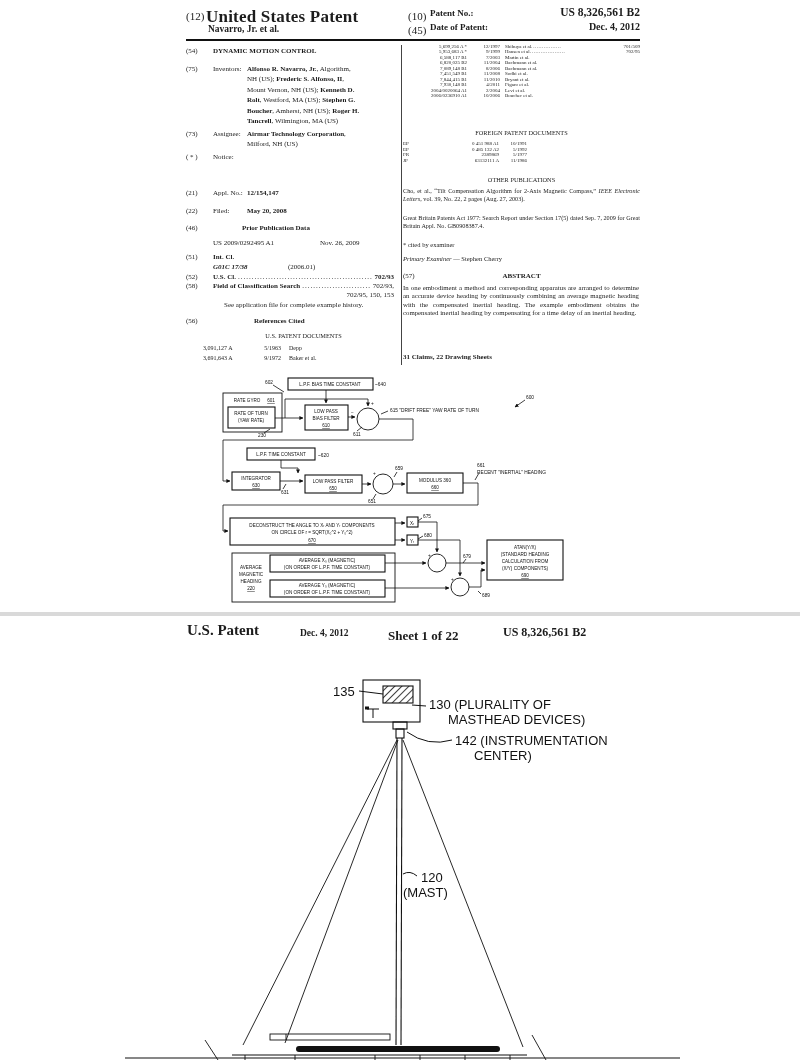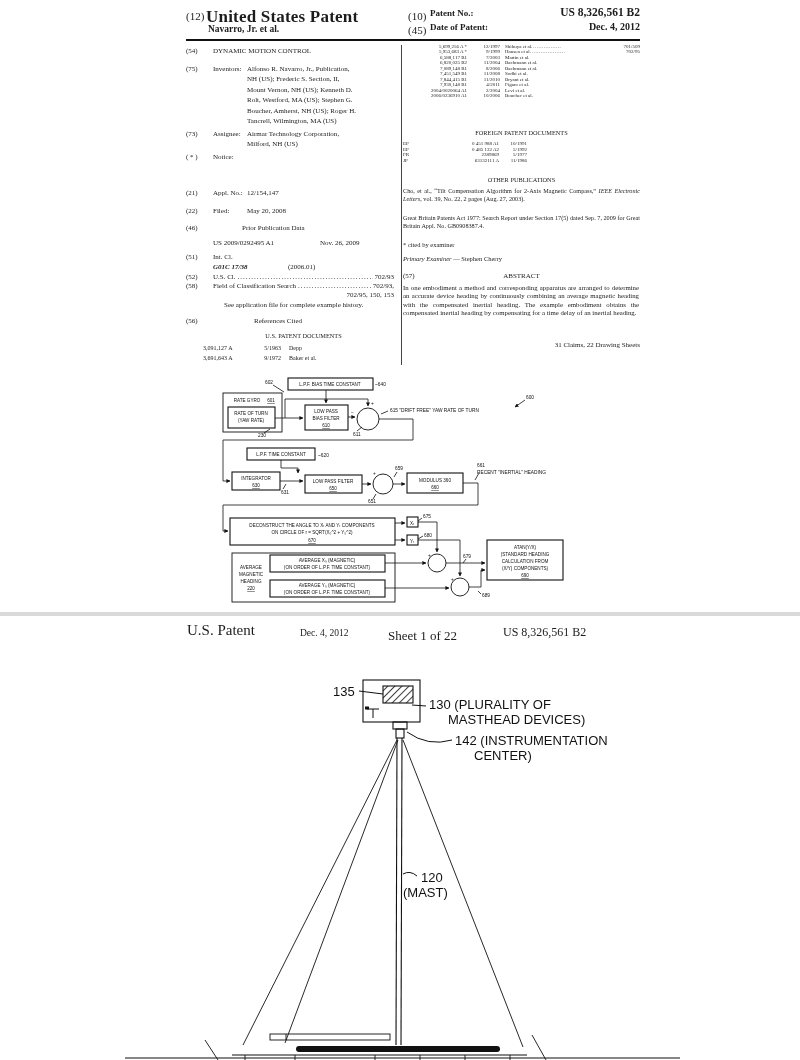--- a/index.html
+++ b/index.html
@@ -1,19 +1,19 @@
 <!DOCTYPE html>
 <html><head>
 <meta charset="utf-8">
 <style>
   html,body{margin:0;padding:0;background:#fff}
   body{width:800px;height:1060px;position:relative;overflow:hidden;
        font-family:"Liberation Serif",serif;color:#1c1c1c;}
   .abs{position:absolute}
-  .b{font-weight:normal}
+  .b{font-weight:bold}
   .i{font-style:italic}
   .bi{font-weight:bold;font-style:italic}
   
   .h-small{font-size:11px}
   .h-title{font-size:17px;font-weight:bold;letter-spacing:.2px}
   .h-auth{font-size:9.5px;font-weight:bold}
   .h-lab{font-size:9px;font-weight:bold}
   .h-pn{font-size:11.5px;font-weight:bold}
   .h-dp{font-size:10px;font-weight:bold}
   .rule{background:#111}
@@ -64,22 +64,22 @@
 <div class="abs h-dp" style="left:490px;top:21px;width:150px;text-align:right">Dec. 4, 2012</div>
 <div class="abs rule" style="left:186px;top:39px;width:454px;height:2px"></div>
 <div class="abs" style="left:401px;top:45px;width:1px;height:320px;background:#444"></div>
 
 <div class="abs t7" style="left:186px;top:46px">(54)</div>
 <div class="abs t7 b" style="left:213px;top:46px">DYNAMIC MOTION CONTROL</div>
 
 <div class="abs t7" style="left:186px;top:64px">(75)</div>
 <div class="abs t7" style="left:213px;top:64px">Inventors:</div>
 <div class="abs t7" style="left:247px;top:64px">
-  <div class="ln"><span class="b">Alfonso R. Navarro, Jr.</span><span>, Publication,</span></div>
-  <div class="ln"><span>NH (US); </span><span class="b">Frederic S. Section, II</span><span>,</span></div>
+  <div class="ln"><span class="b">Alfonso R. Navarro, Jr.</span><span>, Algorithm,</span></div>
+  <div class="ln"><span>NH (US); </span><span class="b">Frederic S. Alfonso, II</span><span>,</span></div>
   <div class="ln"><span>Mount Vernon, NH (US); </span><span class="b">Kenneth D.</span></div>
   <div class="ln"><span class="b">Rolt</span><span>, Westford, MA (US); </span><span class="b">Stephen G.</span></div>
   <div class="ln"><span class="b">Boucher</span><span>, Amherst, NH (US); </span><span class="b">Roger H.</span></div>
   <div class="ln"><span class="b">Tancrell</span><span>, Wilmington, MA (US)</span></div>
 </div>
 
 <div class="abs t7" style="left:186px;top:129px">(73)</div>
 <div class="abs t7" style="left:213px;top:129px">Assignee:</div>
 <div class="abs t7" style="left:247px;top:129px">
   <div class="ln"><span class="b">Airmar Technology Corporation</span><span>,</span></div>
@@ -247,21 +247,21 @@
 
 <div class="abs sec" style="left:403px;top:176px">OTHER PUBLICATIONS</div>
 <div class="abs pub" style="left:403px;top:187px"><span>Cho, et al., “Tilt Compensation Algorithm for 2-Axis Magnetic Compass,” </span><span class="i">IEEE Electronic Letters</span><span>, vol. 39, No. 22, 2 pages (Aug. 27, 2003).</span></div>
 <div class="abs pub" style="left:403px;top:214px">Great Britain Patents Act 1977: Search Report under Section 17(5) dated Sep. 7, 2009 for Great Britain Appl. No. GB0908387.4.</div>
 <div class="abs t65" style="left:403px;top:241px">* cited by examiner</div>
 <div class="abs t65" style="left:403px;top:255px"><span class="i">Primary Examiner</span><span> — Stephen Cherry</span></div>
 
 <div class="abs t7" style="left:403px;top:271px">(57)</div>
 <div class="abs t7 b" style="left:403px;top:271px;width:237px;text-align:center">ABSTRACT</div>
 <div class="abs abst" style="left:403px;top:284px">In one embodiment a method and corresponding apparatus are arranged to determine an accurate device heading by continuously combining an average magnetic heading with the compensated inertial heading. The example embodiment obtains the compensated inertial heading by compensating for a time delay of an inertial heading.</div>
-<div class="abs t7 b" style="left:403px;top:340px;width:237px;text-align:right">31 Claims, 22 Drawing Sheets</div>
+<div class="abs t7 b" style="left:403px;top:352px;width:237px;text-align:left">31 Claims, 22 Drawing Sheets</div>
 
 <svg class="abs" style="left:185px;top:372px" width="455" height="240" viewBox="0 0 455 240">
   <defs>
     <marker id="arr" viewBox="0 0 10 10" refX="9" refY="5" markerWidth="5" markerHeight="5" orient="auto">
       <path d="M0,0L10,5L0,10z" fill="#111"></path>
     </marker>
     <pattern id="hatch" width="6" height="6" patternTransform="rotate(45)" patternUnits="userSpaceOnUse">
       <rect width="6" height="6" fill="#fff"></rect>
         <line x1="0" y1="0" x2="0" y2="6" stroke="#111" stroke-width="2"></line>
     </pattern>

